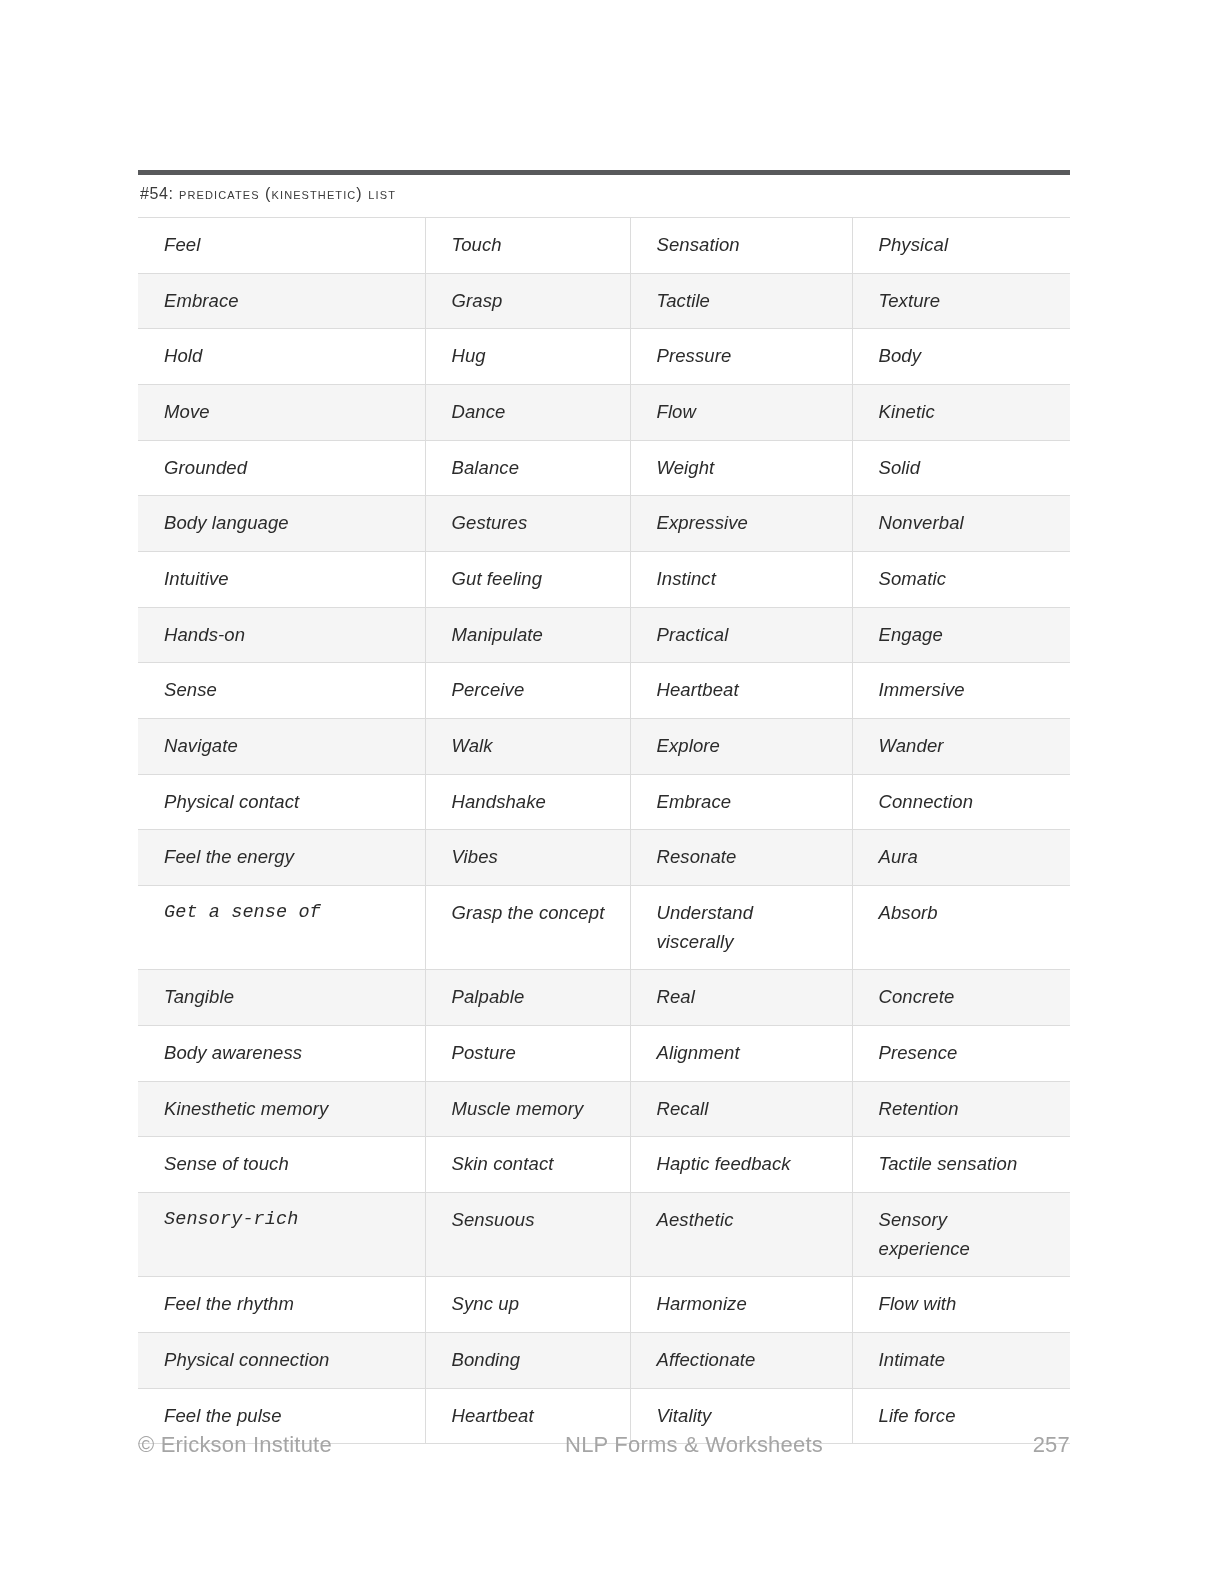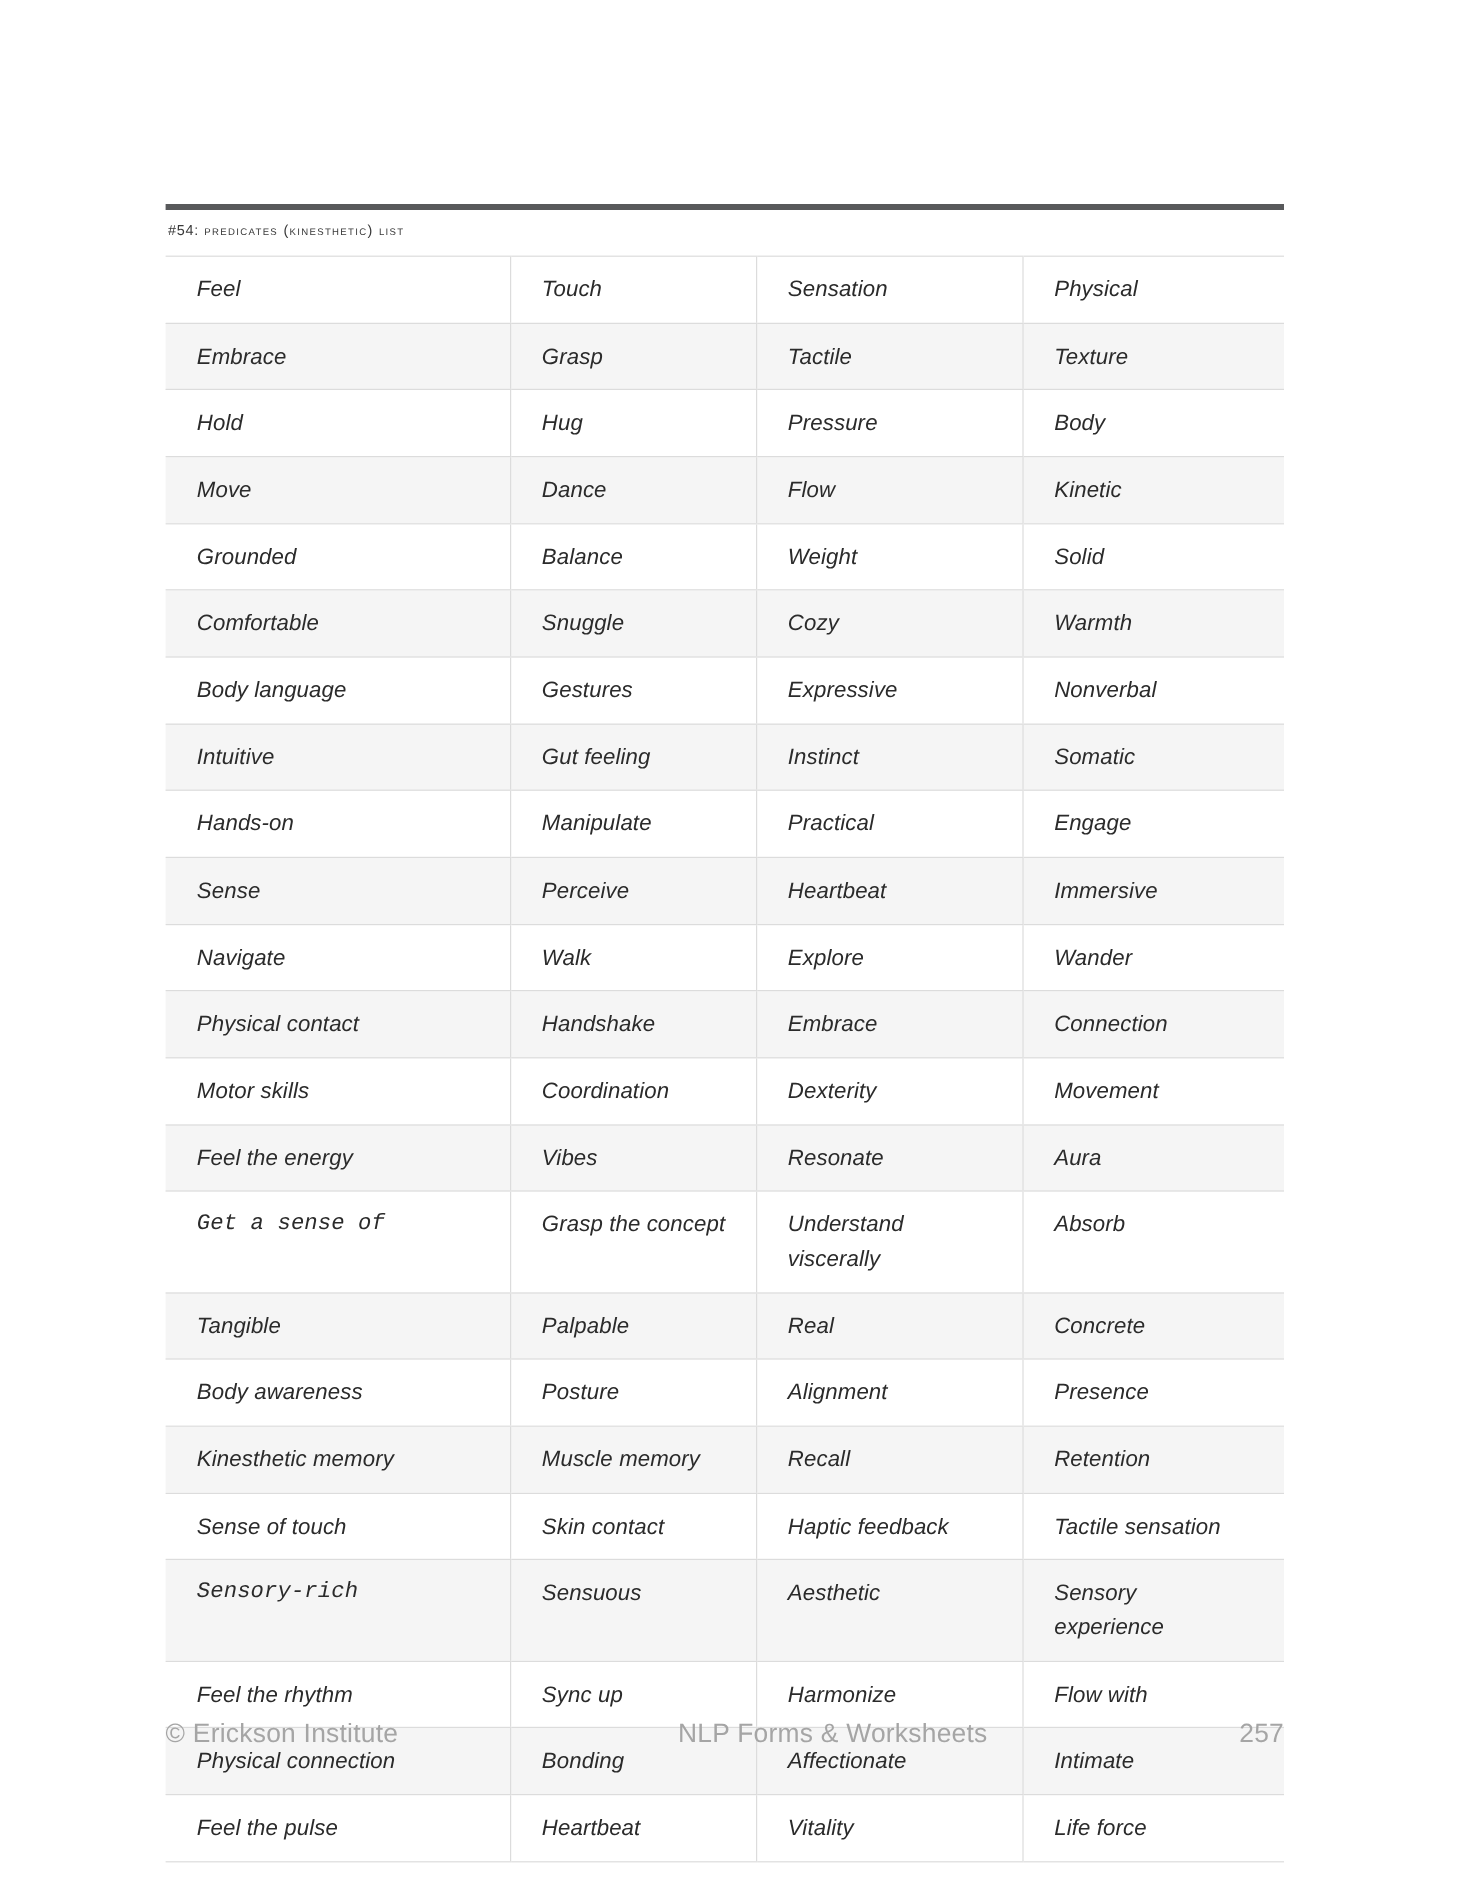--- a/index.html
+++ b/index.html
@@ -33,21 +33,21 @@
   .top-rule {
     width: 100%;
     height: 5px;
     background: #58595b;
     margin: 0 0 10px 0;
   }
 
   
   .doc-title {
     font-family: "Liberation Sans", sans-serif;
-    font-size: 12px;
+    font-size: 16px;
     font-weight: 400;
     color: #3a3a3a;
     letter-spacing: 1.1px;
     font-variant: small-caps;
     text-transform: lowercase;
     margin: 0 0 14px 2px;
     white-space: nowrap;
   }
   .doc-title .lead {
     text-transform: none;
@@ -206,34 +206,20 @@
             </td>
           <td>
               <span class="cellwrap">Weight</span>
             </td>
           <td>
               <span class="cellwrap">Solid</span>
             </td>
         </tr>
         <tr>
           <td>
-              <span class="cellwrap">Comfortable</span>
-            </td>
-          <td>
-              <span class="cellwrap">Snuggle</span>
-            </td>
-          <td>
-              <span class="cellwrap">Cozy</span>
-            </td>
-          <td>
-              <span class="cellwrap">Warmth</span>
-            </td>
-        </tr>
-        <tr>
-          <td>
               <span class="cellwrap">Body language</span>
             </td>
           <td>
               <span class="cellwrap">Gestures</span>
             </td>
           <td>
               <span class="cellwrap">Expressive</span>
             </td>
           <td>
               <span class="cellwrap">Nonverbal</span>
@@ -300,34 +286,20 @@
               <span class="cellwrap">Physical contact</span>
             </td>
           <td>
               <span class="cellwrap">Handshake</span>
             </td>
           <td>
               <span class="cellwrap">Embrace</span>
             </td>
           <td>
               <span class="cellwrap">Connection</span>
-            </td>
-        </tr>
-        <tr>
-          <td>
-              <span class="cellwrap">Motor skills</span>
-            </td>
-          <td>
-              <span class="cellwrap">Coordination</span>
-            </td>
-          <td>
-              <span class="cellwrap">Dexterity</span>
-            </td>
-          <td>
-              <span class="cellwrap">Movement</span>
             </td>
         </tr>
         <tr>
           <td>
               <span class="cellwrap">Feel the energy</span>
             </td>
           <td>
               <span class="cellwrap">Vibes</span>
             </td>
           <td>

